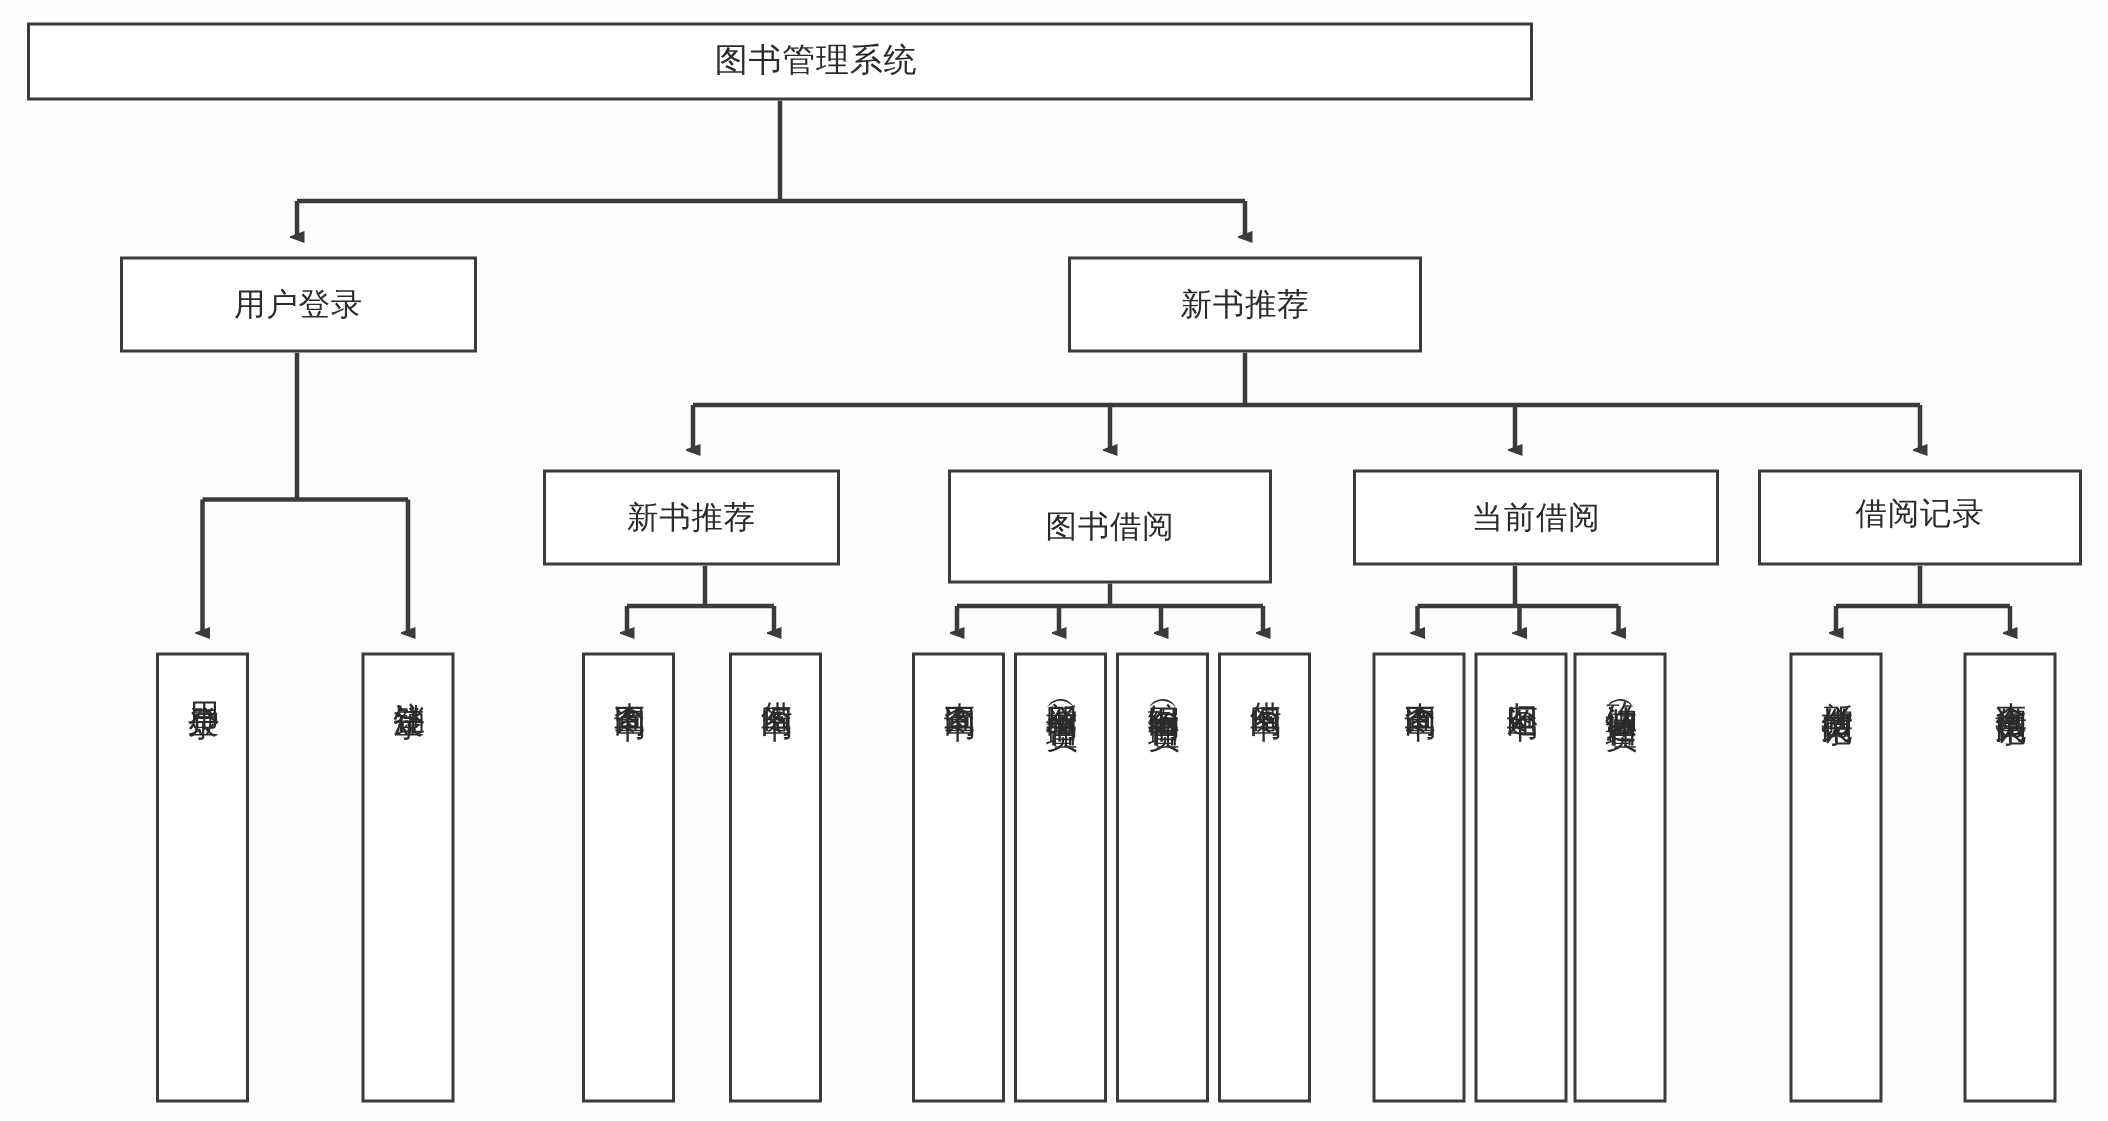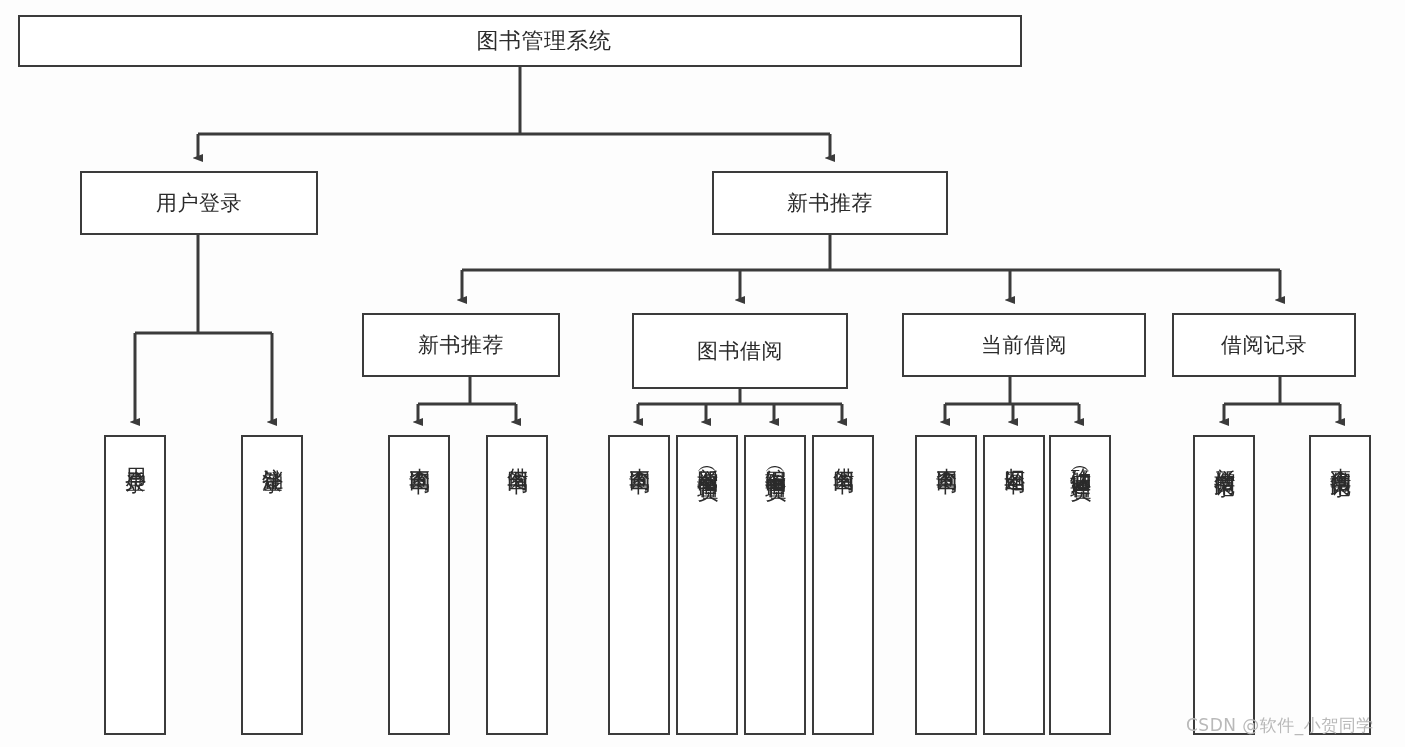--- a/index.html
+++ b/index.html
@@ -141,21 +141,21 @@
 
   <div class="node level3 horizontal" style="left:362px; top:313px; width:198px; height:64px;">
     <span class="node-label">新书推荐</span>
   </div>
   <div class="node level3 horizontal" style="left:632px; top:313px; width:216px; height:76px;">
     <span class="node-label">图书借阅</span>
   </div>
   <div class="node level3 horizontal" style="left:902px; top:313px; width:244px; height:64px;">
     <span class="node-label">当前借阅</span>
   </div>
-  <div class="node level3 horizontal" style="left:1172px; top:313px; width:184px; height:64px;">
+  <div class="node level3 horizontal" style="left:1172px; top:313px; width:216px; height:64px;font-family:Liberation Mono, monospace;">
     <span class="node-label">借阅记录</span>
   </div>
 
   <div class="node vertical" style="left:104px; top:435px; width:62px; height:300px;">
     <span class="node-label">用户登录</span>
   </div>
   <div class="node vertical" style="left:241px; top:435px; width:62px; height:300px;">
     <span class="node-label">注销登录</span>
   </div>
 
@@ -189,15 +189,14 @@
     <span class="node-label">确认归还（管理员）</span>
   </div>
 
   <div class="node vertical" style="left:1193px; top:435px; width:62px; height:300px;">
     <span class="node-label">新增借阅记录</span>
   </div>
   <div class="node vertical" style="left:1309px; top:435px; width:62px; height:300px;">
     <span class="node-label">查询借阅记录</span>
   </div>
 
-  <div id="watermark">CSDN @软件_小贺同学</div>
 
 </div>
 
 </body></html>

